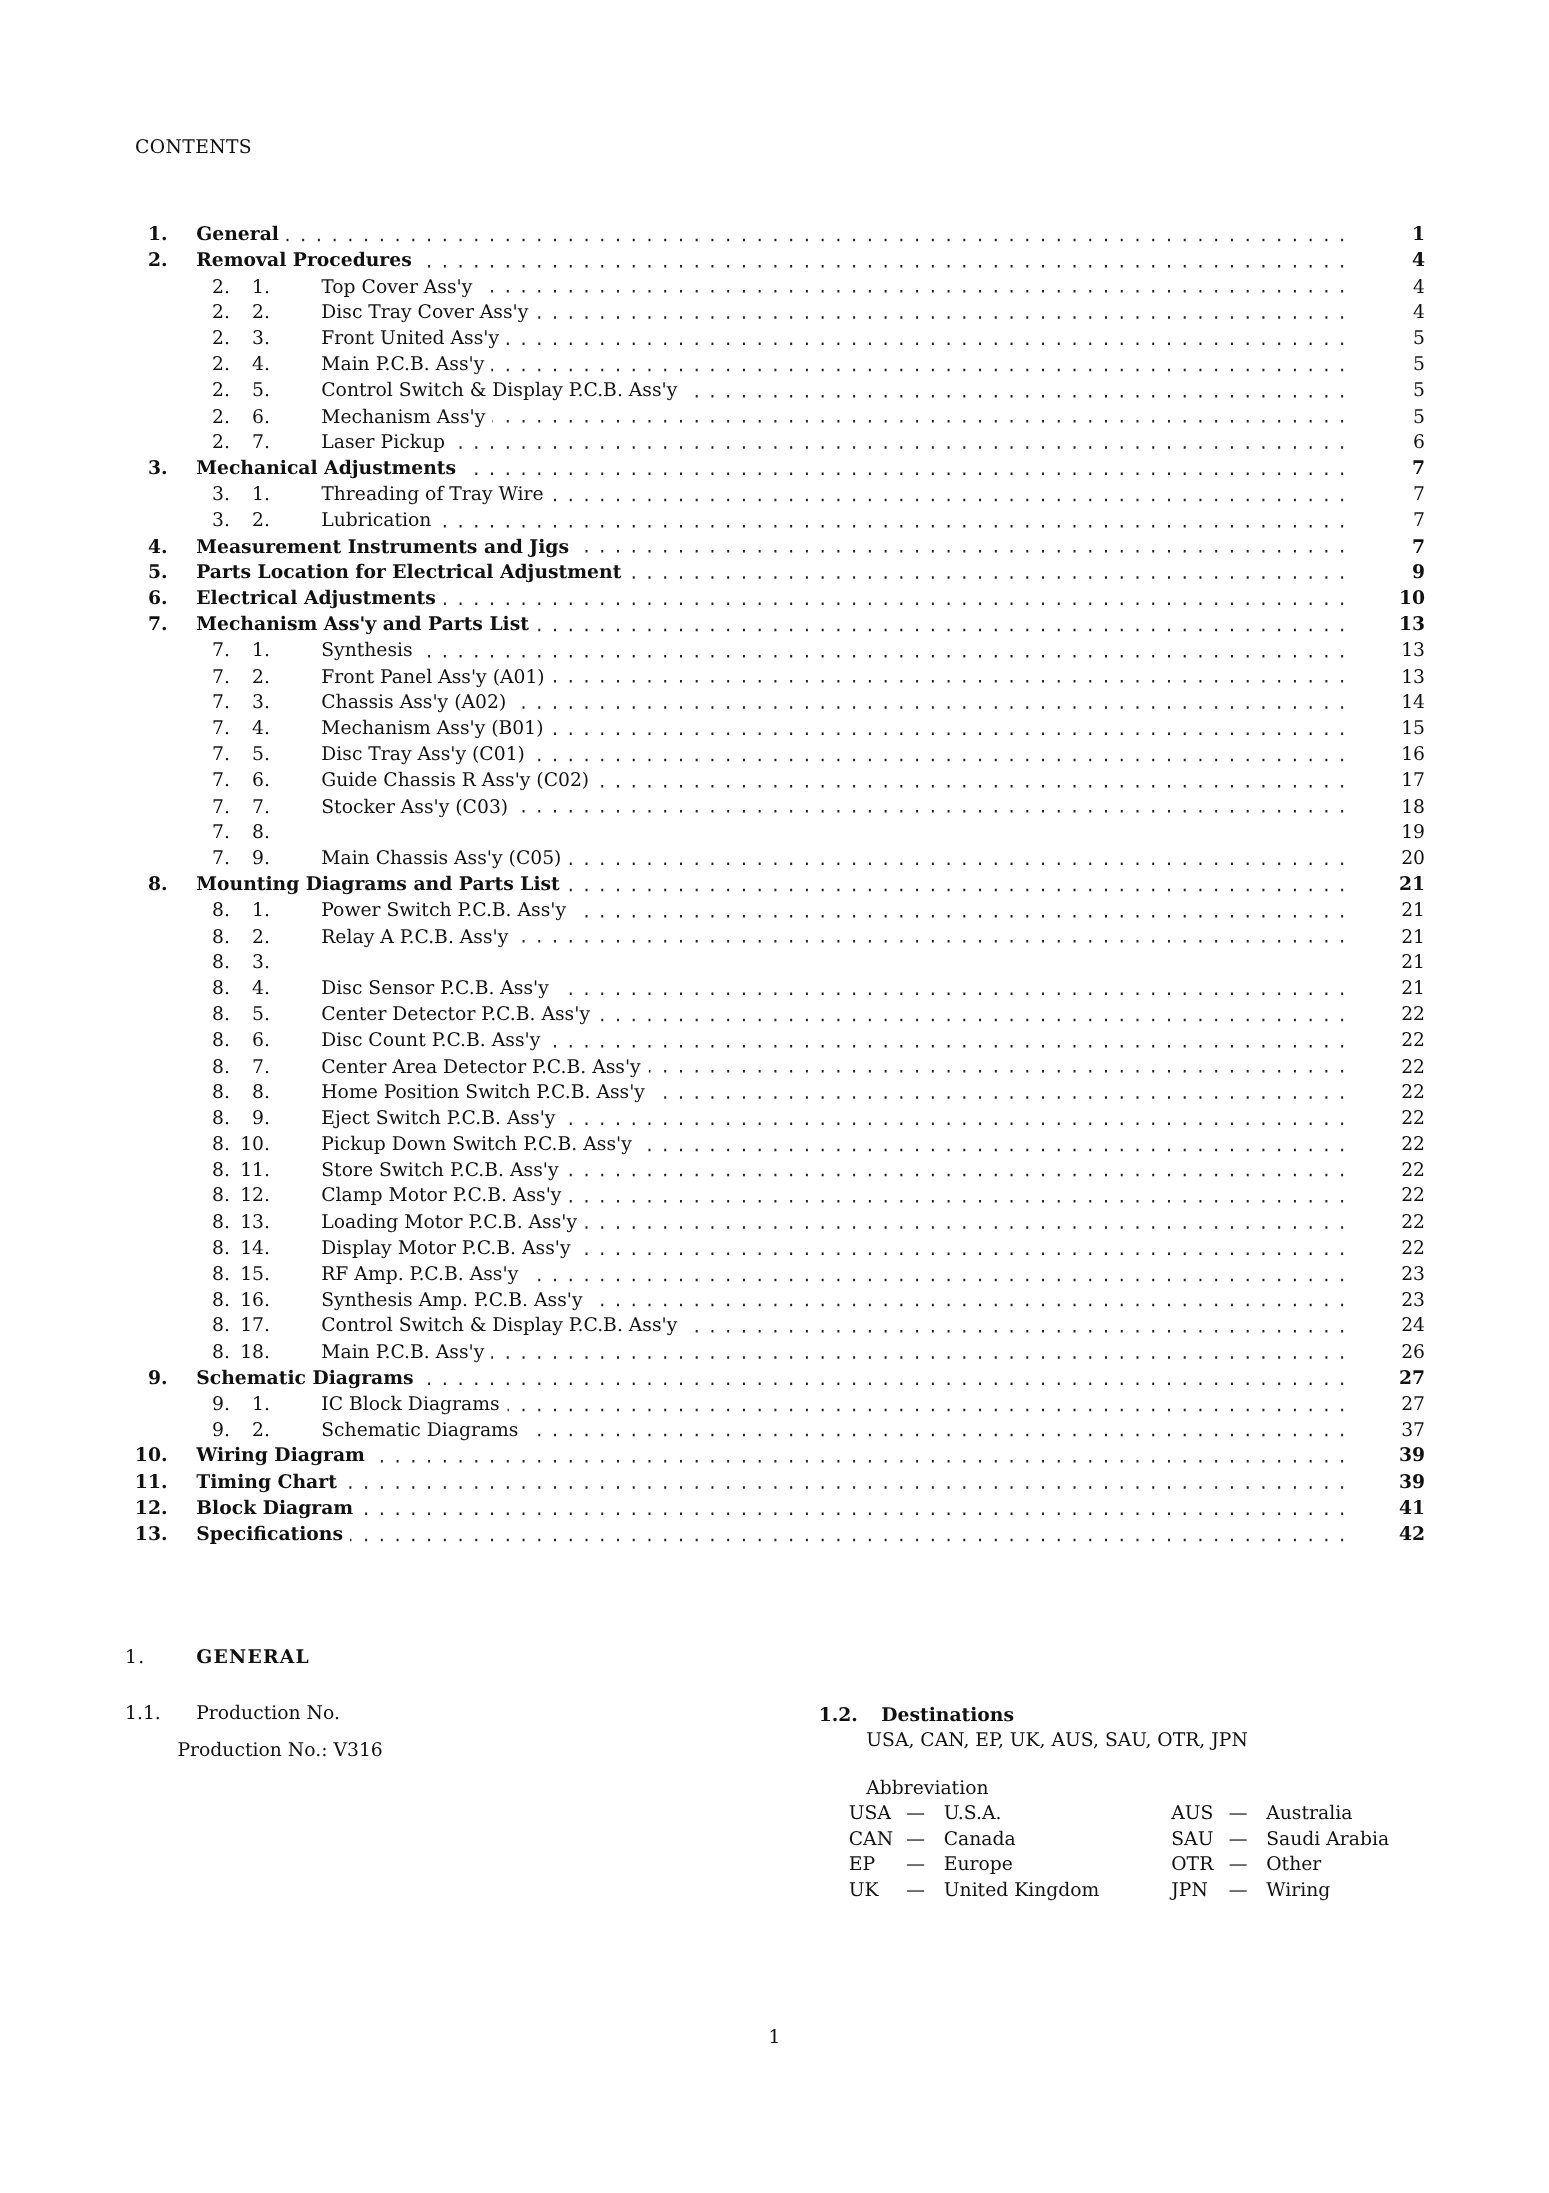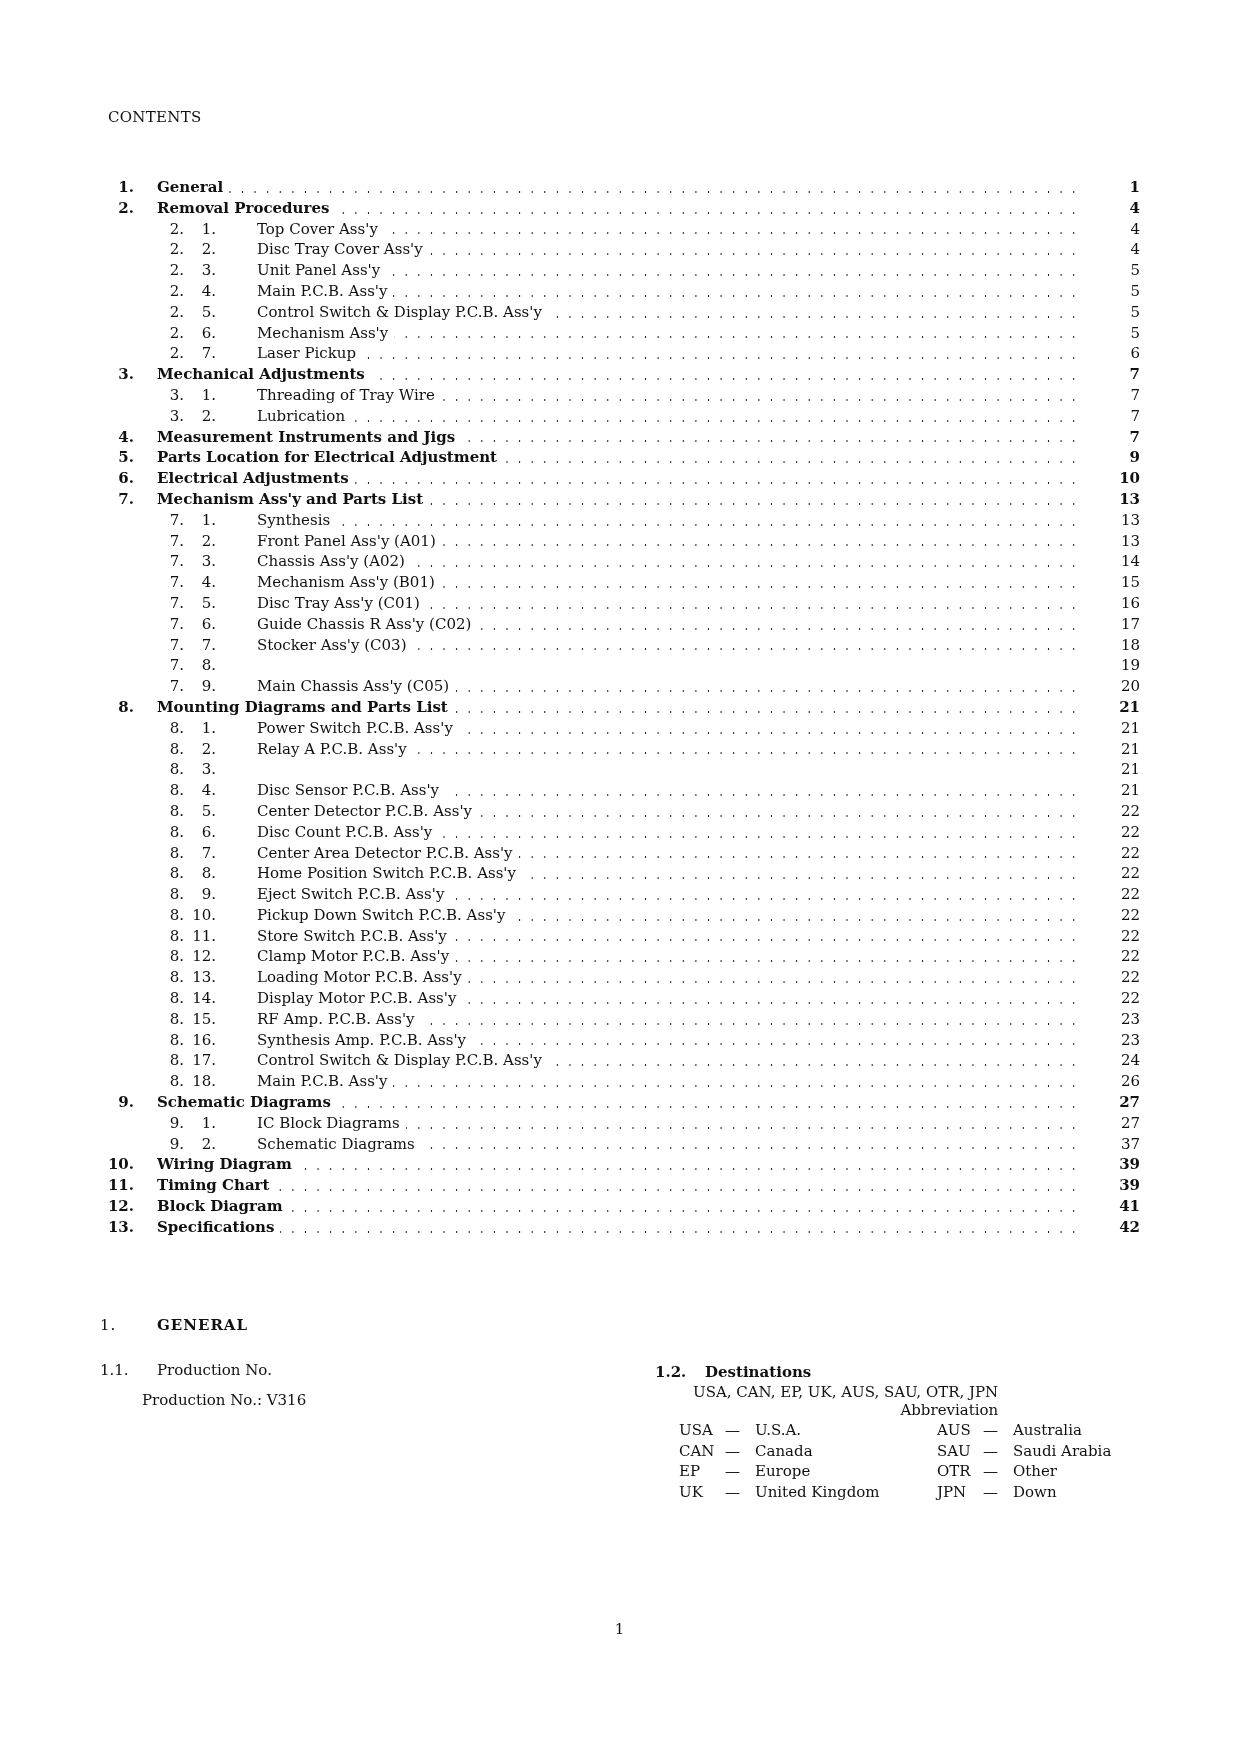--- a/index.html
+++ b/index.html
@@ -42,21 +42,21 @@
   }
   .general-heading .num { display: inline-block; width: 57px; font-weight: normal; }
   .sec11 { position: absolute; left: 100px; top: 1361px; font-size: 15px; }
   .sec11 .head { font-weight: normal; }
   .sec11 .head .num { display: inline-block; width: 57px; }
   .sec11 .body { padding-left: 42px; margin-top: 12px; }
   .sec12 { position: absolute; left: 655px; top: 1363px; font-size: 15px; }
   .sec12 .head { font-weight: bold; }
   .sec12 .head .num { display: inline-block; width: 50px; }
   .sec12 .body { padding-left: 38px; margin-top: 2px; }
-  .abbr-label { padding-left: 38px; text-align: right; }
+  .abbr-label { margin-top: 20px; padding-left: 38px; }
   .abbr-grid { position: relative; height: 88px; margin-left: 24px; margin-top: 1px; }
   .abbr-col { position: absolute; top: 0; }
   .abbr-col.left { left: 0; }
   .abbr-col.right { left: 258px; }
   .abbr-item { height: 20.5px; line-height: 20.5px; white-space: nowrap; }
   .abbr-code { display: inline-block; width: 46px; }
   .abbr-dash { display: inline-block; width: 30px; }
   .page-number { position: absolute; left: 0; width: 1239px; top: 1620px; text-align: center; font-size: 15px; }
 </style>
 </head>
@@ -83,21 +83,21 @@
     </div>
     <div class="toc-row">
       <span class="toc-sub-major">2.</span>
       <span class="toc-sub-minor">2.</span>
       <span class="toc-title-sub"><span class="leader"></span><span class="txt">Disc Tray Cover Ass'y</span></span>
       <span class="toc-page">4</span>
     </div>
     <div class="toc-row">
       <span class="toc-sub-major">2.</span>
       <span class="toc-sub-minor">3.</span>
-      <span class="toc-title-sub"><span class="leader"></span><span class="txt">Unit Panel Ass'y</span></span>
+      <span class="toc-title-sub"><span class="leader"></span><span class="txt">Front United Ass'y</span></span>
       <span class="toc-page">5</span>
     </div>
     <div class="toc-row">
       <span class="toc-sub-major">2.</span>
       <span class="toc-sub-minor">4.</span>
       <span class="toc-title-sub"><span class="leader"></span><span class="txt">Main P.C.B. Ass'y</span></span>
       <span class="toc-page">5</span>
     </div>
     <div class="toc-row">
       <span class="toc-sub-major">2.</span>
@@ -379,18 +379,18 @@
     <div class="abbr-col left" id="abbr-left">
         <div class="abbr-item"><span class="abbr-code">USA</span><span class="abbr-dash">—</span><span>U.S.A.</span></div>
         <div class="abbr-item"><span class="abbr-code">CAN</span><span class="abbr-dash">—</span><span>Canada</span></div>
         <div class="abbr-item"><span class="abbr-code">EP</span><span class="abbr-dash">—</span><span>Europe</span></div>
         <div class="abbr-item"><span class="abbr-code">UK</span><span class="abbr-dash">—</span><span>United Kingdom</span></div>
       </div>
     <div class="abbr-col right" id="abbr-right">
         <div class="abbr-item"><span class="abbr-code">AUS</span><span class="abbr-dash">—</span><span>Australia</span></div>
         <div class="abbr-item"><span class="abbr-code">SAU</span><span class="abbr-dash">—</span><span>Saudi Arabia</span></div>
         <div class="abbr-item"><span class="abbr-code">OTR</span><span class="abbr-dash">—</span><span>Other</span></div>
-        <div class="abbr-item"><span class="abbr-code">JPN</span><span class="abbr-dash">—</span><span>Down</span></div>
+        <div class="abbr-item"><span class="abbr-code">JPN</span><span class="abbr-dash">—</span><span>Wiring</span></div>
       </div>
   </div>
 </div>
 
 <div class="page-number">1</div>
 
 </body></html>

